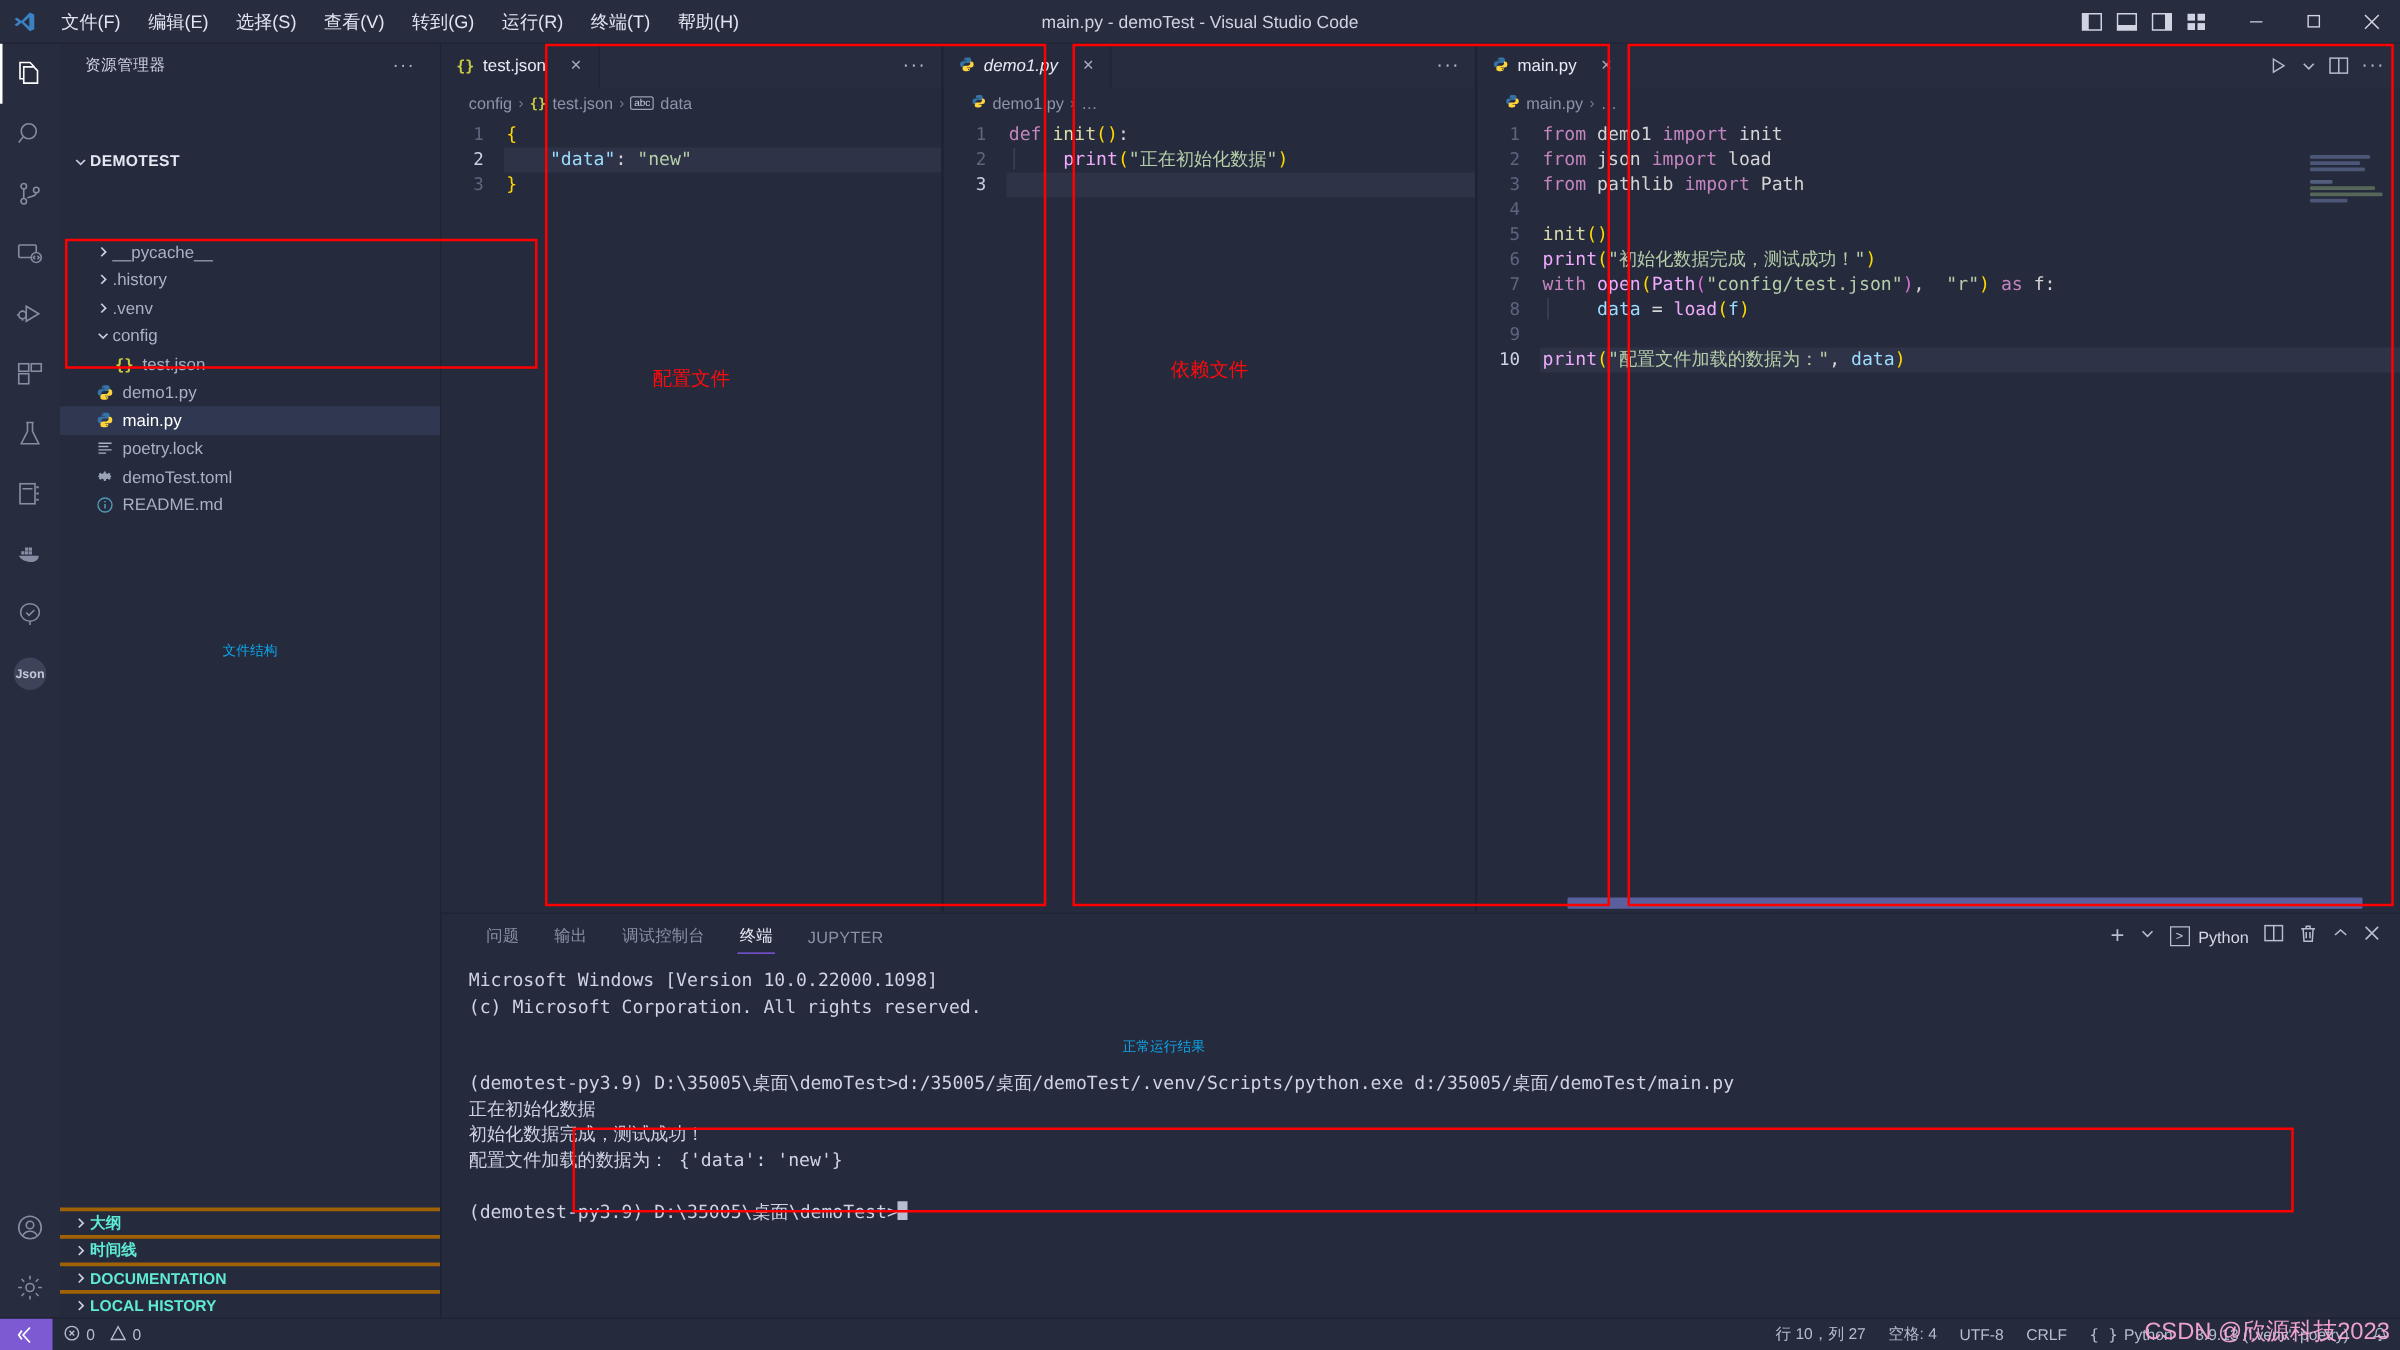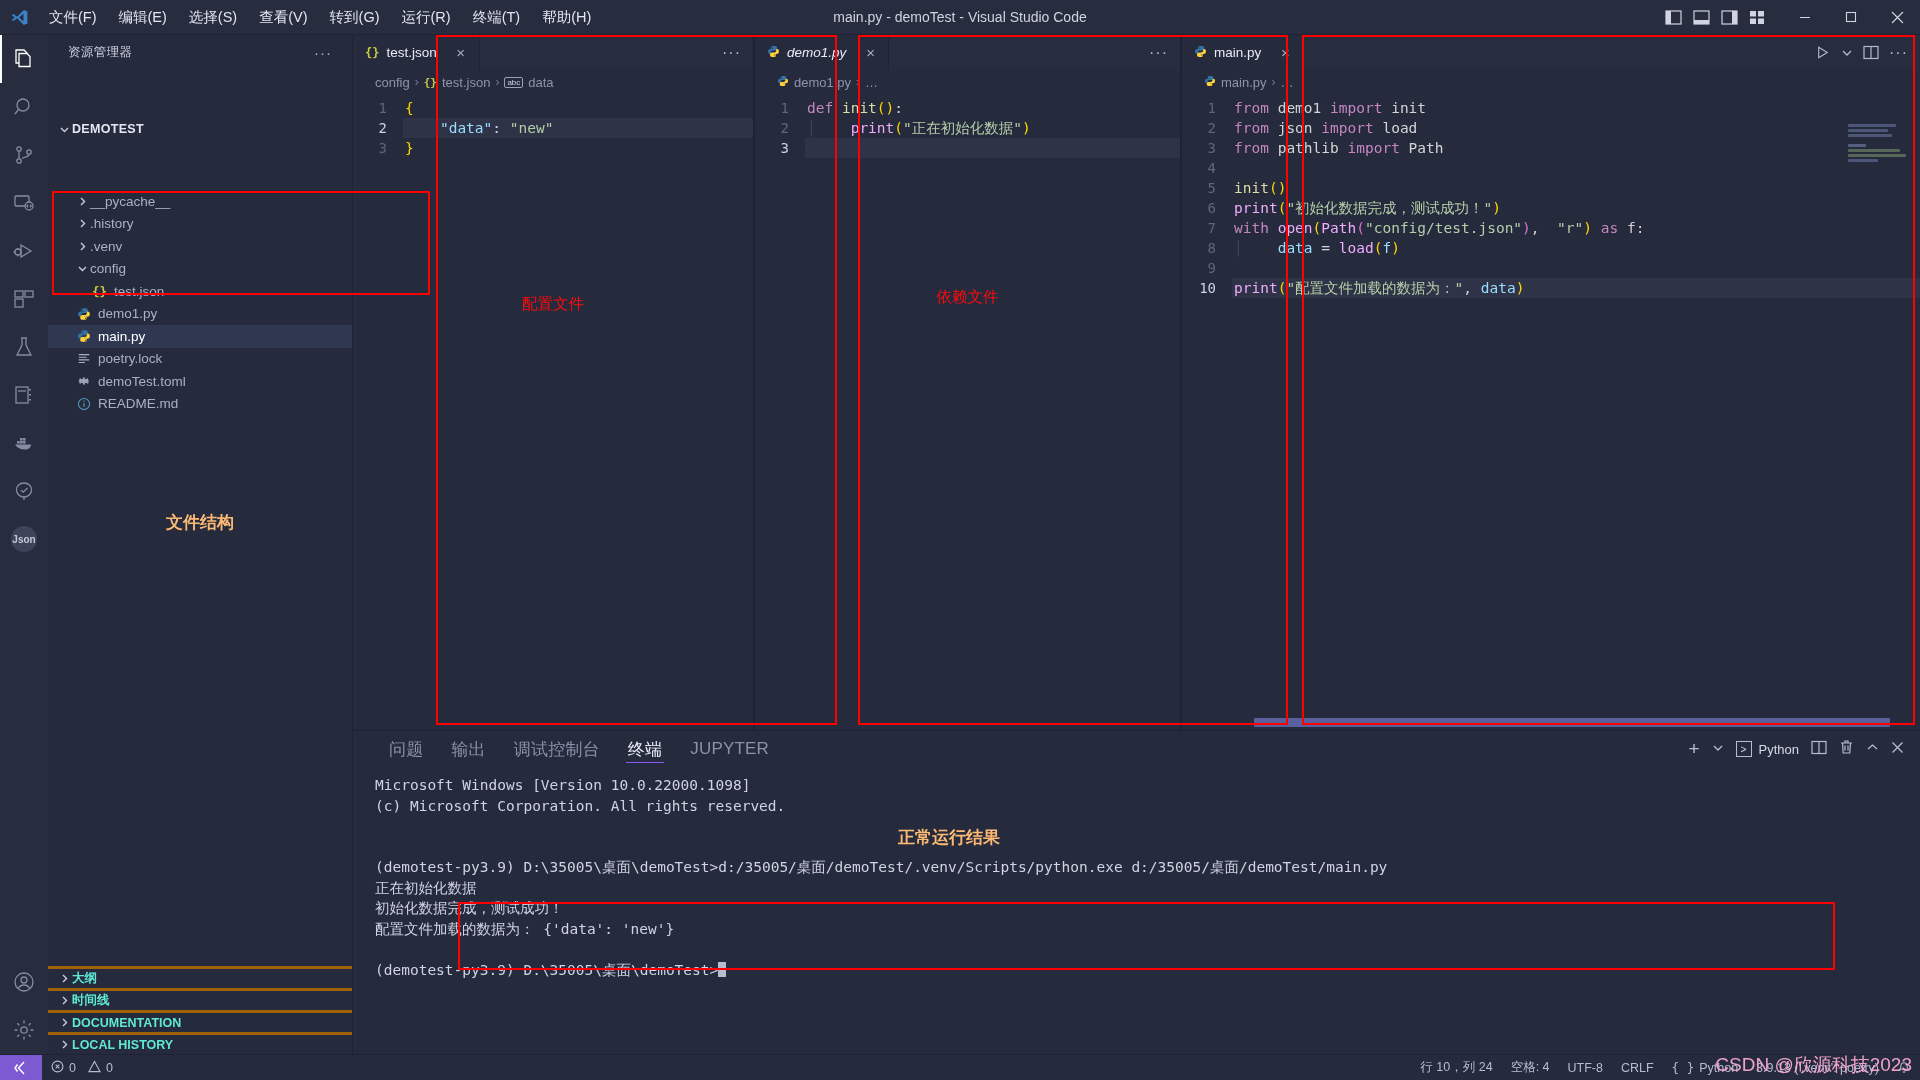--- a/index.html
+++ b/index.html
@@ -72,21 +72,21 @@
   }
   .chev { width: 16px; display:inline-flex; align-items:center; justify-content:center; color:#c9cde0; }
   .tree { padding-top: 2px; }
   .row {
     height: 22.5px; display: flex; align-items: center; font-size: 13.5px;
     color: #aab0c6; padding-left: 8px; white-space: nowrap;
   }
   .row.selected { background: #2f3850; color: #ffffff; }
   .ficon { width: 19px; display:inline-flex; align-items:center; justify-content:center; margin-right: 5px; }
   .row .label { font-size: 13.5px; }
-  .annot-red { color: #fdba74; font-size: 17px; font-weight: 700; }
+  .annot-red { color: #0ea5e9; font-size: 11px; font-weight: 400; }
   .sb-bottom { margin-top: auto; }
   .sb-bottom .sec {
     height: 22px; display:flex; align-items:center; font-size:12.5px; font-weight:bold;
     color:#5eead4; padding-left: 8px; border-top: 3px solid #a16207;
   }
 
   
   .editor-area { flex: 1 1 auto; display: flex; flex-direction: column; min-width: 0; background:#252a3d;}
   .groups { display: flex; flex: 0 0 auto; height: 695px; }
   .group { display: flex; flex-direction: column; position: relative; min-width:0; background:#252a3d; }
@@ -147,21 +147,21 @@
   .scrollbar-h {
     position:absolute; left: 72px; right: 30px; bottom: 3px; height: 9px;
     background: #5a5f9e; border-radius: 1px;
   }
 
   
   .panel { flex: 1 1 auto; display: flex; flex-direction: column; background: #252a3d; min-height:0;
            border-top: 1px solid #1e2333; }
   .panel-tabs { height: 36px; display: flex; align-items: center; padding-left: 22px; gap: 0; }
   .ptab {
-    font-size: 17px; color: #8b91a8; padding: 0 14px; height: 36px; display:flex;
+    font-size: 13px; color: #8b91a8; padding: 0 14px; height: 36px; display:flex;
     align-items:center; position: relative; letter-spacing:.2px;
   }
   .ptab.active { color: #e9ecf6; }
   .ptab.active::after {
     content:''; position:absolute; left: 12px; right: 12px; bottom: 4px; height: 1.5px; background: #8b5cf6;
   }
   .panel-actions { margin-left: auto; display: flex; align-items: center; gap: 12px; padding-right: 16px; color:#b9bdd0; }
   .term-select { display:flex; align-items:center; gap:7px; font-size:13px; color:#d6dae8; }
   .term-select .sqbox { width:16px;height:16px;border:1px solid #b9bdd0;display:flex;align-items:center;justify-content:center;font-size:10px;}
   .terminal {
@@ -764,21 +764,21 @@
       </span>
       <span>0</span>
       <span style="margin-left:7px;">
         <svg width="13" height="13" viewBox="0 0 14 14" fill="none" stroke="currentColor" stroke-width="1.2">
             <path d="M7 1.5L13 12.5H1z"></path>
           </svg>
       </span>
       <span>0</span>
     </div>
     <div class="sb-right">
-      <div class="sb-item">行 10，列 24</div>
+      <div class="sb-item">行 10，列 27</div>
       <div class="sb-item">空格: 4</div>
       <div class="sb-item">UTF-8</div>
       <div class="sb-item">CRLF</div>
       <div class="sb-item">
         <span style="font-family:'DejaVu Sans Mono',monospace;">{ }</span>
         <span>Python</span>
       </div>
       <div class="sb-item">3.9.13 ('.venv': poetry)</div>
       <div class="sb-item">
         <svg width="14" height="14" viewBox="0 0 16 16" fill="none" stroke="currentColor" stroke-width="1.2">

